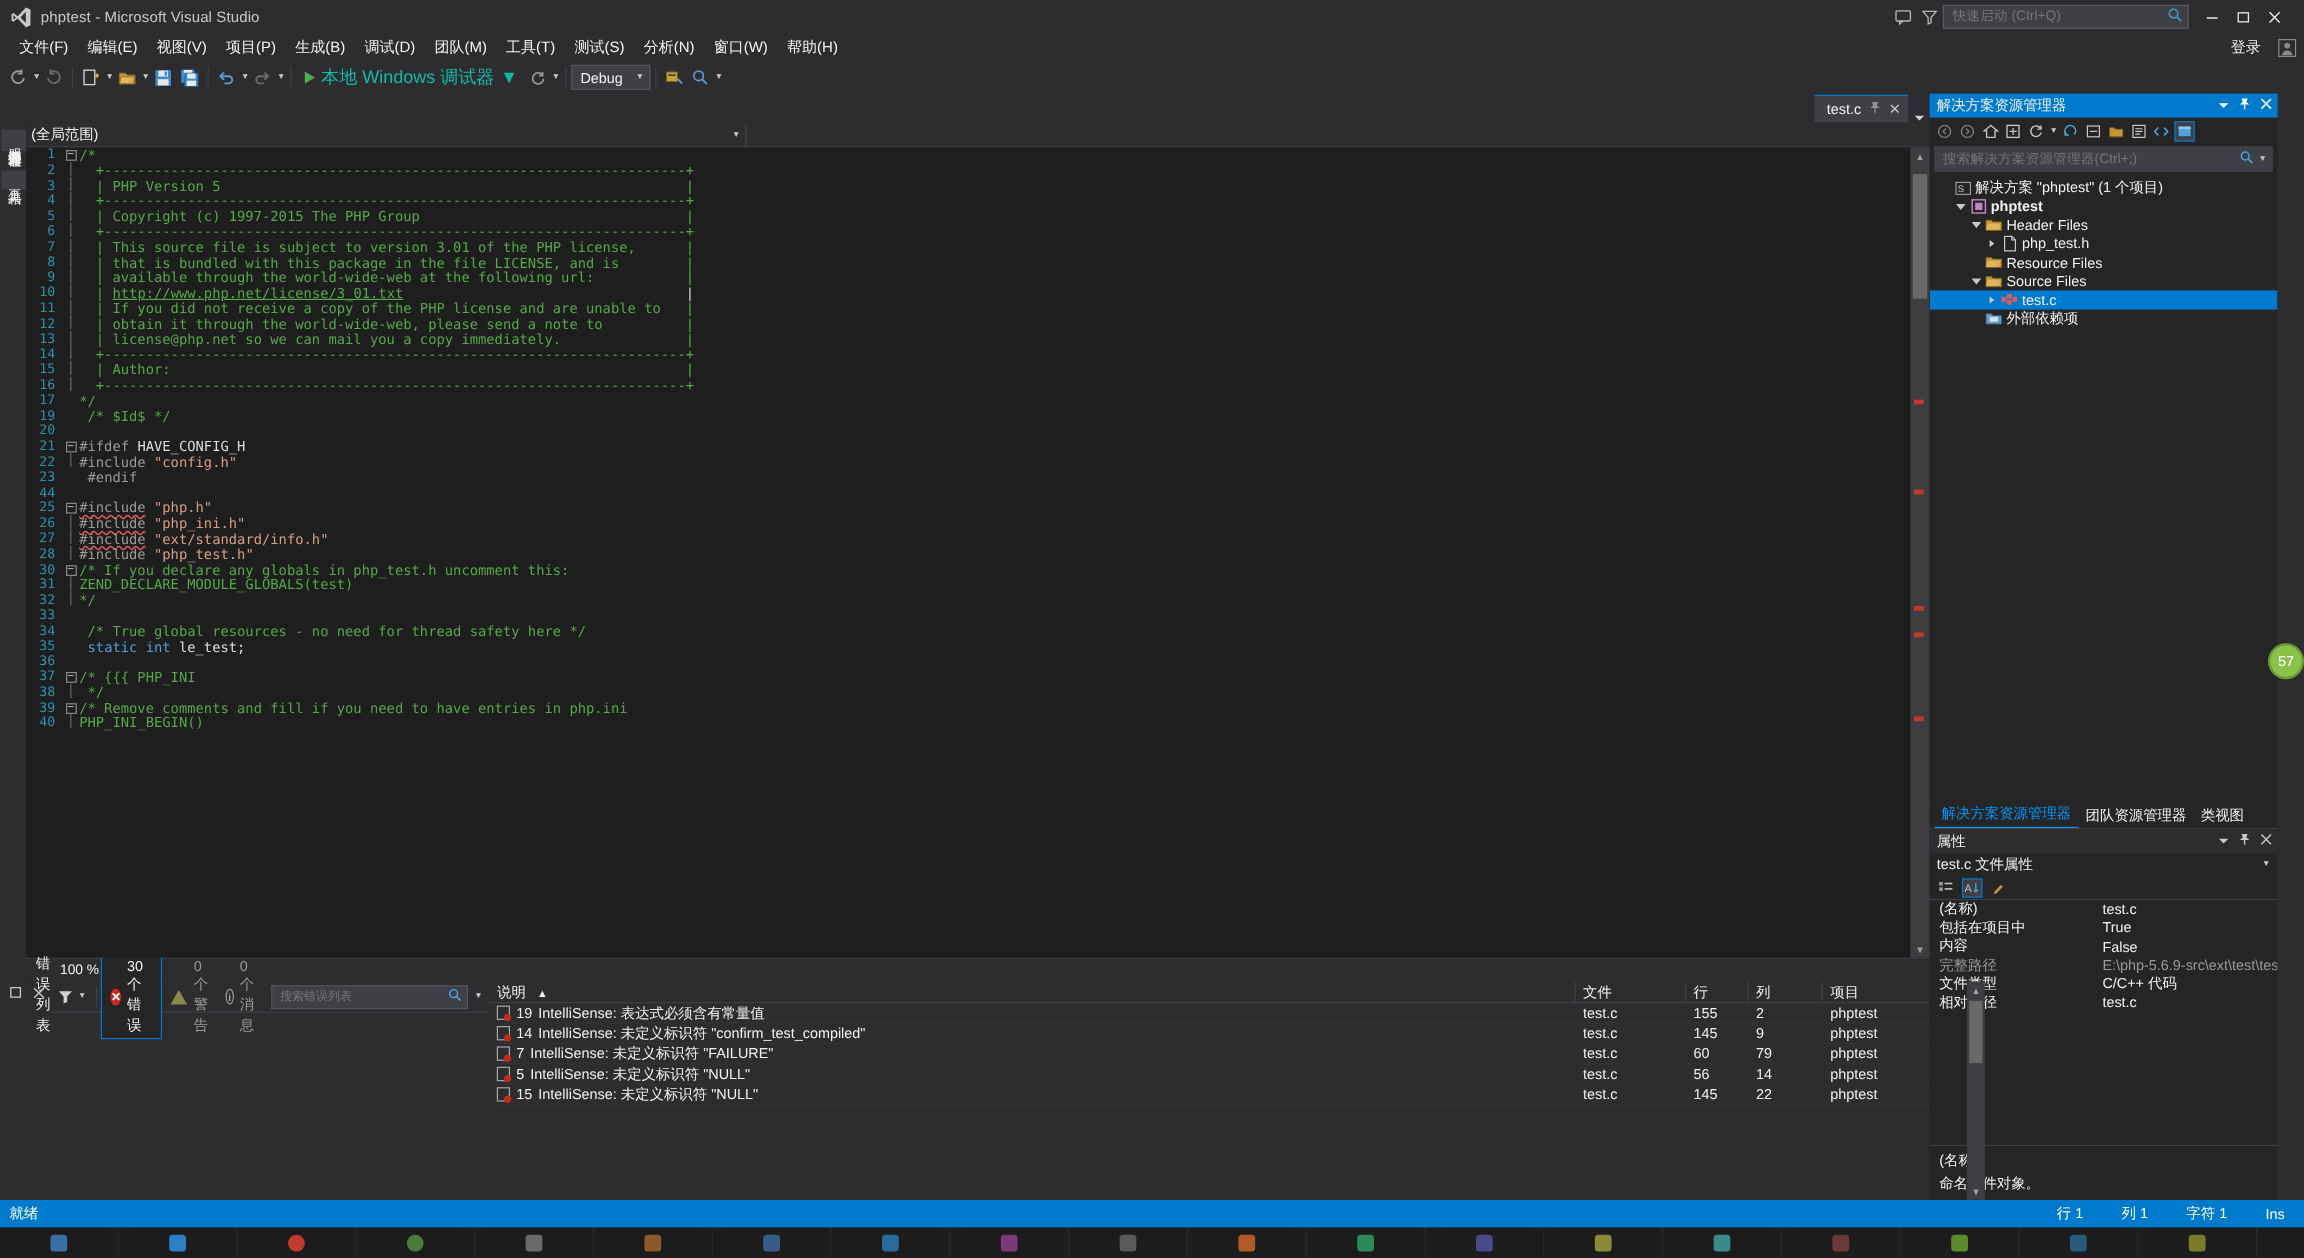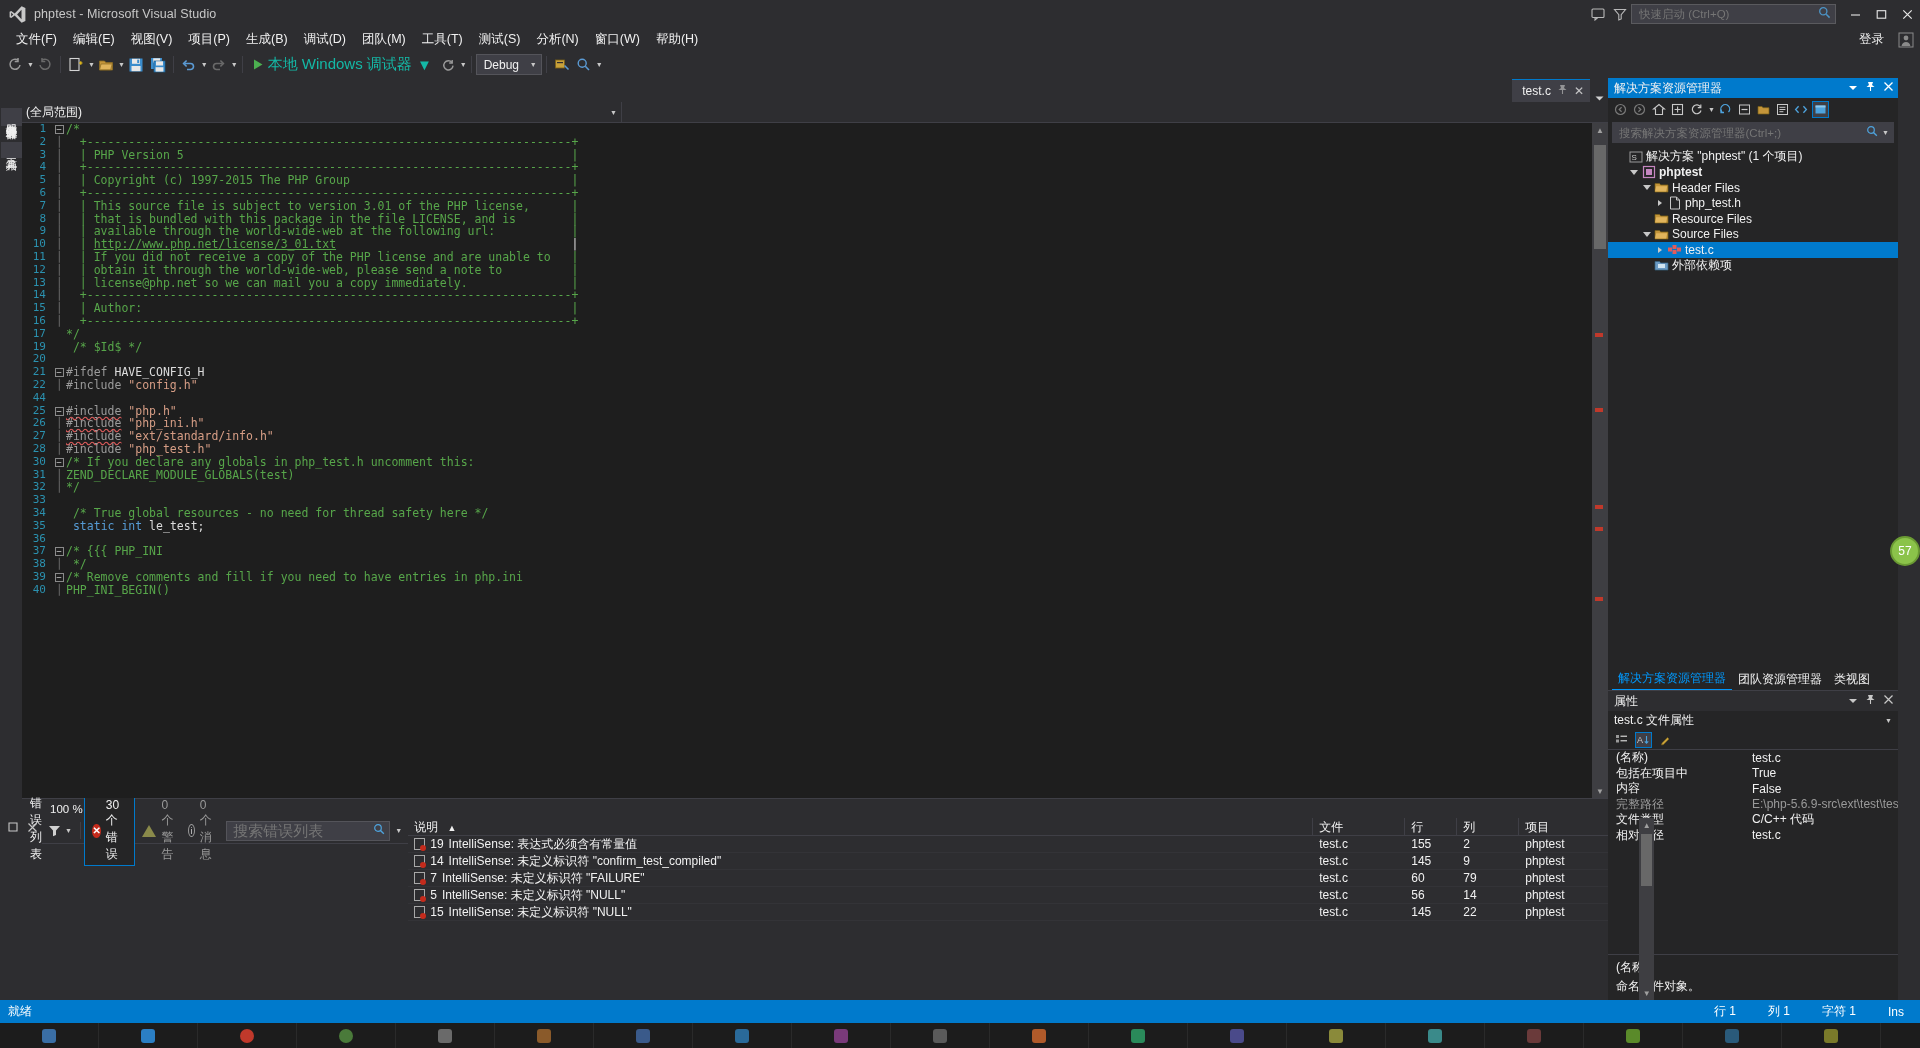--- a/index.html
+++ b/index.html
@@ -14,21 +14,21 @@
   .app { position: relative; width: 1920px; height: 1048px; display: flex; flex-direction: column; }
 
   
   .titlebar {
     height: 28px; background: #2d2d30; display: flex; align-items: center;
     flex: 0 0 28px; position: relative;
   }
   .vs-logo { width: 34px; display:flex; align-items:center; justify-content:center; }
   .vs-logo svg { display:block; }
   .title-text { color: #c8c8c8; font-size: 12.5px; letter-spacing: .1px; }
-  .title-right { position:absolute; right: 0; top:0; height:28px; display:flex; align-items:center; }
+  .title-right { position:absolute; right: 12px; top:0; height:28px; display:flex; align-items:center; }
   .quick-launch {
     width: 205px; height: 20px; background: #3f3f46; border: 1px solid #5a5a5e;
     display:flex; align-items:center; padding: 0 4px 0 7px; margin-right: 6px;
   }
   .quick-launch input {
     background: transparent; border: 0; outline: 0; color: #9a9a9a;
     font-family: "Liberation Sans", sans-serif; font-size: 11.5px; width: 175px;
   }
   .ql-icon { margin-left:auto; opacity:.85; }
   .tb-icon { width: 22px; height:28px; display:flex; align-items:center; justify-content:center; opacity:.9;}
@@ -150,21 +150,21 @@
   .sev-err-ico { width:14px;height:14px;border-radius:50%; background:#c42b1c; color:#fff; font-size:10px;
                  display:flex;align-items:center;justify-content:center; font-weight:bold;}
   .sev-warn-ico { width:0;height:0;border-left:7px solid transparent;border-right:7px solid transparent;border-bottom:12px solid #8a8a4a;position:relative;}
   .sev-info-ico { width:13px;height:13px;border-radius:50%;border:1.5px solid #9a9a9a;color:#d0d0d0;font-size:9px;
                   display:flex;align-items:center;justify-content:center;}
   .sev-dim { color:#9a9a9a; }
   .el-search {
     margin-left:auto; margin-right: 4px; width: 168px; height:20px; background:#3f3f46;
     border:1px solid #54545a; display:flex; align-items:center; padding: 0 4px 0 6px;
   }
-  .el-search input { background:transparent;border:0;outline:0;color:#9a9a9a;font-size:15px;width:140px;
+  .el-search input { background:transparent;border:0;outline:0;color:#9a9a9a;font-size:10px;width:140px;
                      font-family:"Liberation Sans",sans-serif;}
   .el-grid { flex:1 1 auto; display:flex; flex-direction:column; min-height:0; }
   .el-colhdr { height:18px; display:flex; background:#2d2d30; border-bottom:1px solid #3f3f46; align-items:center;}
   .el-colhdr > div { font-size:12px; color:#f1f1f1; padding-left:6px; border-right:1px solid #3f3f46; height:18px; line-height:18px;}
   .el-rows { flex:1 1 auto; overflow:hidden; }
   .el-row { height:17px; display:flex; align-items:center; border-bottom:1px solid #333337; }
   .el-row > div { font-size:12px; color:#f1f1f1; padding-left:6px; overflow:hidden; white-space:nowrap; }
   .el-row .desc { display:flex; align-items:center; gap:5px; }
   .err-doc-ico { width:11px;height:12px;border:1px solid #a8a8a8; position:relative; flex:0 0 11px;}
   .err-doc-ico:after{content:'';position:absolute;right:-2px;bottom:-2px;width:6px;height:6px;border-radius:50%;background:#c42b1c;}
@@ -474,20 +474,21 @@
                 <div class="cl"><span class="ln">12</span><span class="fold"><span style="color:#7a7a7a">│</span></span><span class="ctext"><span class="c-cmt">  | obtain it through the world-wide-web, please send a note to          |</span></span></div>
                 <div class="cl"><span class="ln">13</span><span class="fold"><span style="color:#7a7a7a">│</span></span><span class="ctext"><span class="c-cmt">  | license@php.net so we can mail you a copy immediately.               |</span></span></div>
                 <div class="cl"><span class="ln">14</span><span class="fold"><span style="color:#7a7a7a">│</span></span><span class="ctext"><span class="c-cmt">  +----------------------------------------------------------------------+</span></span></div>
                 <div class="cl"><span class="ln">15</span><span class="fold"><span style="color:#7a7a7a">│</span></span><span class="ctext"><span class="c-cmt">  | Author:                                                              |</span></span></div>
                 <div class="cl"><span class="ln">16</span><span class="fold"><span style="color:#7a7a7a">│</span></span><span class="ctext"><span class="c-cmt">  +----------------------------------------------------------------------+</span></span></div>
                 <div class="cl"><span class="ln">17</span><span class="fold"></span><span class="ctext"><span class="c-cmt">*/</span></span></div>
                 <div class="cl"><span class="ln">19</span><span class="fold"></span><span class="ctext"><span class="c-cmt"> /* $Id$ */</span></span></div>
                 <div class="cl"><span class="ln">20</span><span class="fold"></span><span class="ctext"></span></div>
                 <div class="cl"><span class="ln">21</span><span class="fold"><span class="fold-box">−</span></span><span class="ctext"><span class="c-pp">#ifdef</span> <span class="c-id">HAVE_CONFIG_H</span></span></div>
                 <div class="cl"><span class="ln">22</span><span class="fold"><span style="color:#7a7a7a">│</span></span><span class="ctext"><span class="c-pp">#include</span> <span class="c-str">"config.h"</span></span></div>
+                <div class="cl"><span class="ln">23</span><span class="fold"></span><span class="ctext"> <span class="c-pp">#endif</span><span class="c-id"></span></span></div>
                 <div class="cl"><span class="ln">44</span><span class="fold"></span><span class="ctext"></span></div>
                 <div class="cl"><span class="ln">25</span><span class="fold"><span class="fold-box">−</span></span><span class="ctext"><span class="c-pp sq">#include</span> <span class="c-str">"php.h"</span></span></div>
                 <div class="cl"><span class="ln">26</span><span class="fold"><span style="color:#7a7a7a">│</span></span><span class="ctext"><span class="c-pp sq">#include</span> <span class="c-str">"php_ini.h"</span></span></div>
                 <div class="cl"><span class="ln">27</span><span class="fold"><span style="color:#7a7a7a">│</span></span><span class="ctext"><span class="c-pp sq">#include</span> <span class="c-str">"ext/standard/info.h"</span></span></div>
                 <div class="cl"><span class="ln">28</span><span class="fold"><span style="color:#7a7a7a">│</span></span><span class="ctext"><span class="c-pp">#include</span> <span class="c-str">"php_test.h"</span></span></div>
                 <div class="cl"><span class="ln">30</span><span class="fold"><span class="fold-box">−</span></span><span class="ctext"><span class="c-cmt">/* If you declare any globals in php_test.h uncomment this:</span></span></div>
                 <div class="cl"><span class="ln">31</span><span class="fold"><span style="color:#7a7a7a">│</span></span><span class="ctext"><span class="c-cmt">ZEND_DECLARE_MODULE_GLOBALS(test)</span></span></div>
                 <div class="cl"><span class="ln">32</span><span class="fold"><span style="color:#7a7a7a">│</span></span><span class="ctext"><span class="c-cmt">*/</span></span></div>
                 <div class="cl"><span class="ln">33</span><span class="fold"></span><span class="ctext"></span></div>
                 <div class="cl"><span class="ln">34</span><span class="fold"></span><span class="ctext"><span class="c-cmt"> /* True global resources - no need for thread safety here */</span></span></div>

